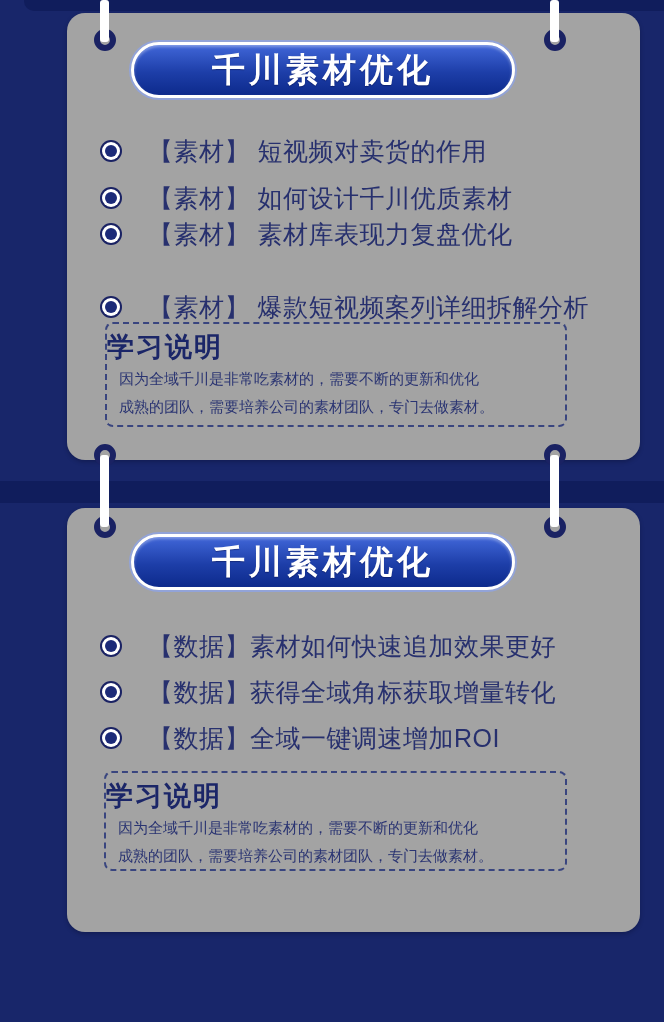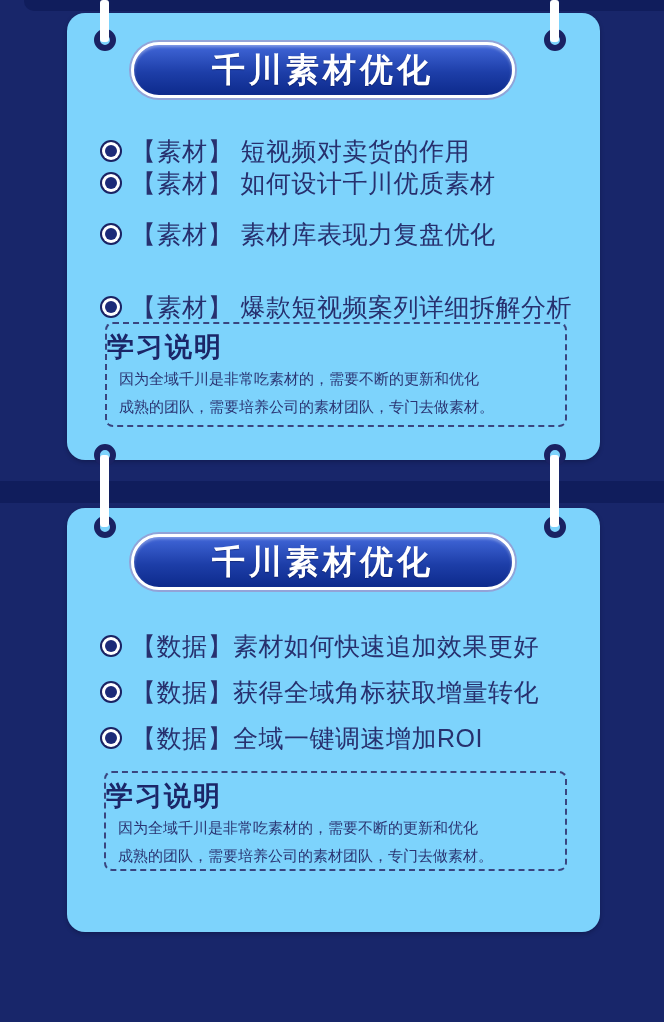--- a/index.html
+++ b/index.html
@@ -7,42 +7,42 @@
     position:relative;width:664px;height:1022px;margin:0 auto;
     background:#18266A;overflow:hidden;
     font-family:"Liberation Sans","DejaVu Sans",sans-serif;
   }
   
   .top-bar{position:absolute;left:24px;top:0;width:640px;height:11px;
     background:#101D5C;border-radius:0 0 0 10px;z-index:0;}
   .mid-bar{position:absolute;left:0;top:481px;width:664px;height:22px;
     background:#101D5C;z-index:0;}
   
-  .card{position:absolute;left:67px;width:533px;background:#7dd3fc;
-    border-radius:18px;z-index:1;box-shadow:0 2px 4px rgba(0,0,20,.25);}
+  .card{position:absolute;left:67px;width:533px;background:#a3a3a3;
+    border-radius:18px;z-index:1;box-shadow:0 2px 4px rgba(0,0,20,.25);padding-left:40px;}
   .card1{top:13px;height:447px;}
   .card2{top:508px;height:424px;}
   
   .strap{position:absolute;width:9px;background:#FFFFFF;z-index:3;border-radius:3px;}
   .hook{position:absolute;width:22px;height:22px;border:6px solid #1A2263;
     border-radius:50%;box-sizing:border-box;z-index:2;background:transparent;}
   
   .pill{
     position:absolute;left:64px;width:378px;height:50px;
     background:linear-gradient(180deg,#4066D8 0%,#1D3EA8 55%,#0D2A8C 100%);
     border:3px solid #FFFFFF;border-radius:30px;
     box-shadow:0 0 0 2px #92A3D8, inset 0 2px 3px rgba(255,255,255,.35);
     display:flex;align-items:center;justify-content:center;
   }
   .pill-text{color:#FFFFFF;font-size:33px;font-weight:900;letter-spacing:4px;
     text-shadow:0 1px 1px rgba(0,0,40,.35);}
   .card1 .pill{top:29px;}
   .card2 .pill{top:26px;}
   
-  .row{position:absolute;left:33px;height:36px;display:flex;align-items:center;}
+  .row{position:absolute;left:33px;height:36px;display:flex;align-items:center;gap:17px;}
   .bullet{width:12px;height:12px;border-radius:50%;background:#1C2A78;
     box-shadow:0 0 0 3px #FFFFFF,0 0 0 5px #1A2263;margin:0 14px 0 5px;flex:0 0 auto;}
   .row-text{color:#27306E;font-size:25px;white-space:nowrap;letter-spacing:.5px;}
   
   .note{position:absolute;border:2px dashed #39457F;border-radius:8px;
     box-sizing:border-box;display:flex;flex-direction:column;align-items:flex-start;}
   .card1 .note{left:38px;top:309px;width:462px;height:105px;}
   .card2 .note{left:37px;top:263px;width:463px;height:100px;}
   .note-title{color:#1B2668;font-size:27px;font-weight:900;letter-spacing:2px;
     margin-top:5px;}
@@ -60,21 +60,21 @@
 
   <div class="card card1">
     <div class="pill">
       <span class="pill-text">千川素材优化</span>
     </div>
 
     <div class="row" style="top:120px">
       <span class="bullet"></span>
       <span class="row-text">【素材】 短视频对卖货的作用</span>
     </div>
-    <div class="row" style="top:152px">
+    <div class="row" style="top:167px">
       <span class="bullet"></span>
       <span class="row-text">【素材】 如何设计千川优质素材</span>
     </div>
     <div class="row" style="top:203px">
       <span class="bullet"></span>
       <span class="row-text">【素材】 素材库表现力复盘优化</span>
     </div>
     <div class="row" style="top:276px">
       <span class="bullet"></span>
       <span class="row-text">【素材】 爆款短视频案列详细拆解分析</span>

